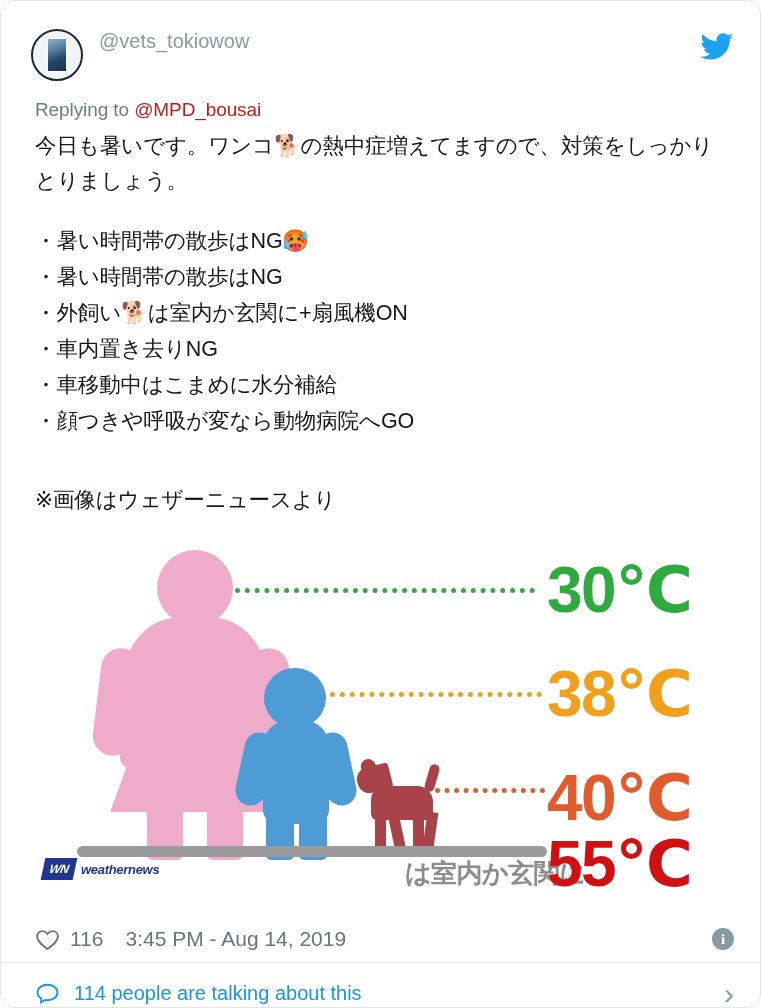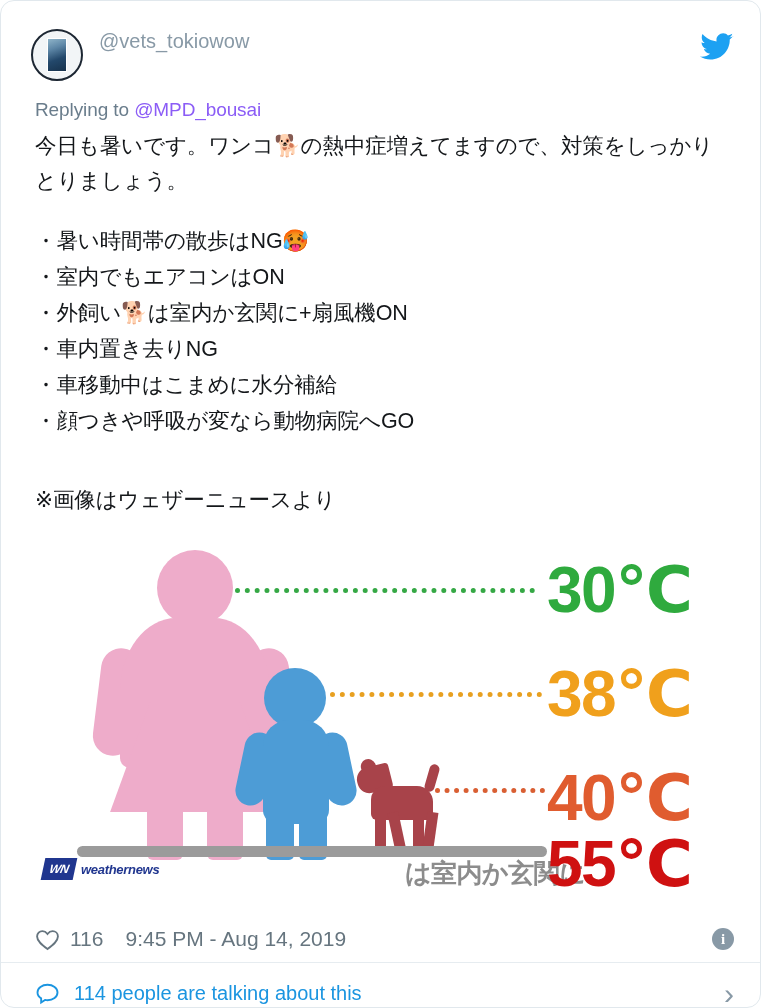--- a/index.html
+++ b/index.html
@@ -80,21 +80,21 @@
   .tweet-body {
     padding: 0 26px 0 34px;
   }
 
   .replying-to {
     font-size: 19px;
     color: #6a7d8c;
     margin-top: 18px;
     letter-spacing: -0.1px;
   }
-  .replying-to .mention { color: #8b5cf6; }
+  .replying-to .mention { color: #b91c1c; }
 
   .tweet-text {
     font-size: 21.5px;
     color: #14171a;
     line-height: 1.62;
     margin-top: 8px;
     letter-spacing: -0.1px;
     word-break: break-word;
   }
 
@@ -386,21 +386,21 @@
     <div class="replying-to">
       <span>Replying to </span><span class="mention">@MPD_bousai</span>
     </div>
 
     <div class="tweet-text">今日も暑いです。ワンコ🐕の熱中症増えてますので、対策をしっかりとりましょう。</div>
 
     <div class="blank-line"></div>
 
     <div class="bullet-list">
       <div class="bullet-line">・暑い時間帯の散歩はNG🥵</div>
-      <div class="bullet-line">・室内でもエアコンはON</div>
+      <div class="bullet-line">・暑い時間帯の散歩はNG</div>
       <div class="bullet-line">・外飼い🐕は室内か玄関に+扇風機ON</div>
       <div class="bullet-line">・車内置き去りNG</div>
       <div class="bullet-line">・車移動中はこまめに水分補給</div>
       <div class="bullet-line">・顔つきや呼吸が変なら動物病院へGO</div>
     </div>
 
     <div class="note-line">※画像はウェザーニュースより</div>
 
     <div class="infographic">
 
@@ -450,21 +450,21 @@
   <div class="tweet-meta">
     <div class="like-group">
       <span>
         <svg width="25" height="23" viewBox="0 0 24 22" aria-hidden="true">
           <path fill="none" stroke="#66757f" stroke-width="1.8" d="M12 20.2C6.9 16.4 2 12.7 2 8.1 2 5.2 4.3 3 7.1 3c1.9 0 3.6 1 4.9 2.7C13.3 4 15 3 16.9 3 19.7 3 22 5.2 22 8.1c0 4.6-4.9 8.3-10 12.1z"></path>
         </svg>
       </span>
       <span class="like-count">116</span>
     </div>
 
-    <div class="timestamp">9:45 PM - Aug 14, 2019</div>
+    <div class="timestamp">3:45 PM - Aug 14, 2019</div>
 
     <div class="meta-spacer"></div>
 
     <div class="info-icon">i</div>
   </div>
 
   <div class="conversation-bar">
     <div class="convo-left">
       <span>
         <svg width="25" height="23" viewBox="0 0 24 22" aria-hidden="true">

